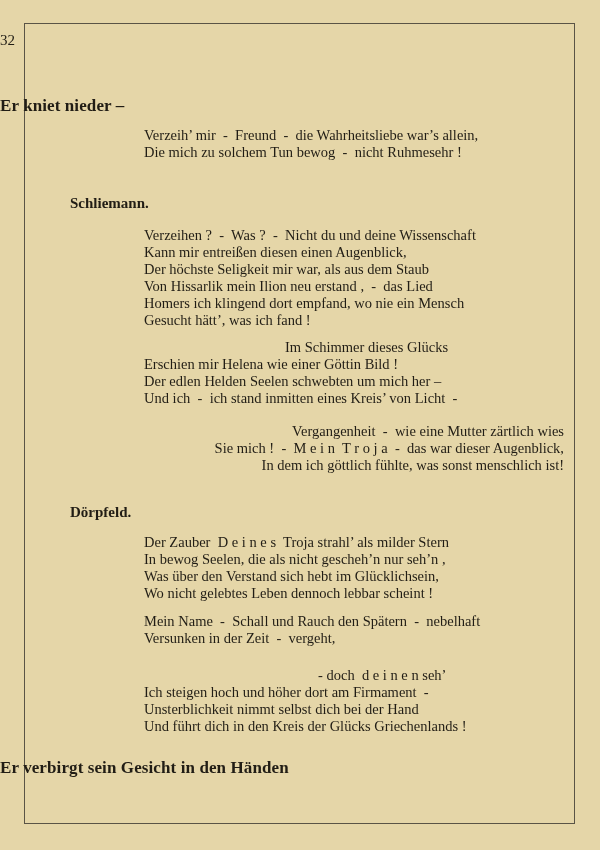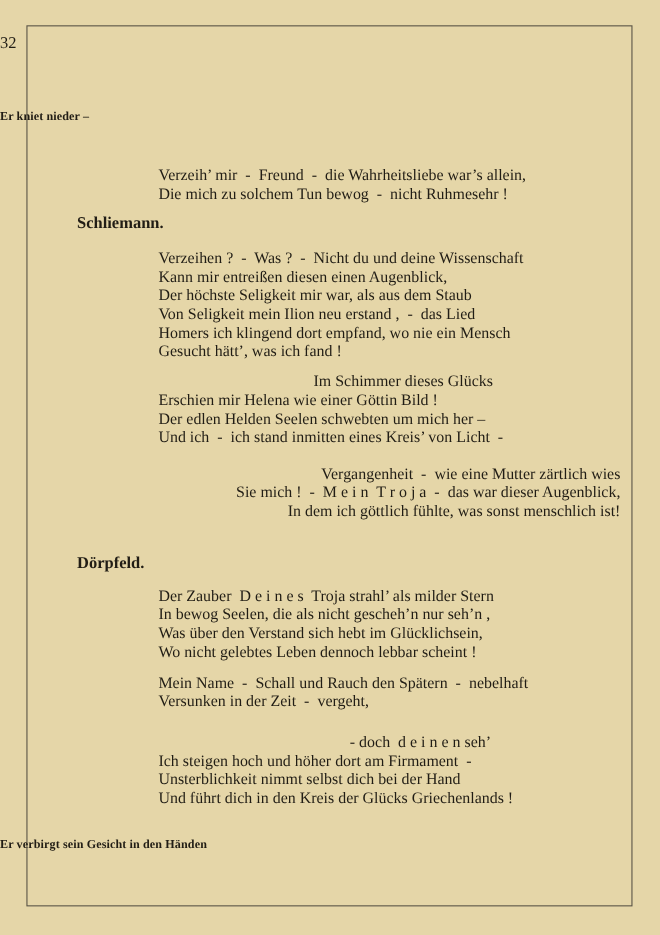--- a/index.html
+++ b/index.html
@@ -31,21 +31,21 @@
     left: 0;
     width: 596px;
   }
   .pagenum {
     top: 31px;
     font-size: 15px;
     line-height: 18px;
   }
   .stage {
     font-weight: bold;
-    font-size: 11px;
+    font-size: 17px;
     line-height: 16px;
     letter-spacing: 0.1px;
   }
   .stage-open { top: 98px; }
   .stage-close { top: 760px; }
   .speaker {
     left: 70px;
     font-weight: bold;
     font-size: 15px;
     line-height: 17px;
@@ -54,21 +54,21 @@
   .speaker-2 { top: 504px; }
   .stanza {
     left: 144px;
     width: 420px;
     font-size: 14.5px;
     line-height: 17px;
   }
   .vline { white-space: pre-wrap; }
   .indent-schimmer { padding-left: 141px; }
   .indent-doch { padding-left: 174px; }
-  .st-intro   { top: 127px; margin-top: 25px; }
+  .st-intro   { top: 127px; }
   .st-s1      { top: 227px; }
   .st-s2      { top: 339px; }
   .st-s3      { top: 423px; text-align: right; }
   .st-d1      { top: 534px; }
   .st-d2      { top: 613px; }
   .st-d3      { top: 667px; }
 </style>
 </head>
 <body>
 
@@ -84,21 +84,21 @@
     <div class="vline">Verzeih’ mir  -  Freund  -  die Wahrheitsliebe war’s allein,</div>
     <div class="vline">Die mich zu solchem Tun bewog  -  nicht Ruhmesehr !</div>
   </div>
 
   <div class="abs speaker speaker-1">Schliemann.</div>
 
   <div class="abs stanza st-s1">
     <div class="vline">Verzeihen ?  -  Was ?  -  Nicht du und deine Wissenschaft</div>
     <div class="vline">Kann mir entreißen diesen einen Augenblick,</div>
     <div class="vline">Der höchste Seligkeit mir war, als aus dem Staub</div>
-    <div class="vline">Von Seligkeit mein Ilion neu erstand ,  -  das Lied</div>
+    <div class="vline">Von Hissarlik mein Ilion neu erstand ,  -  das Lied</div>
     <div class="vline">Homers ich klingend dort empfand, wo nie ein Mensch</div>
     <div class="vline">Gesucht hätt’, was ich fand !</div>
   </div>
 
   <div class="abs stanza st-s2">
     <div class="vline indent-schimmer">Im Schimmer dieses Glücks</div>
     <div class="vline">Erschien mir Helena wie einer Göttin Bild !</div>
     <div class="vline">Der edlen Helden Seelen schwebten um mich her –</div>
     <div class="vline">Und ich  -  ich stand inmitten eines Kreis’ von Licht  -</div>
   </div>

